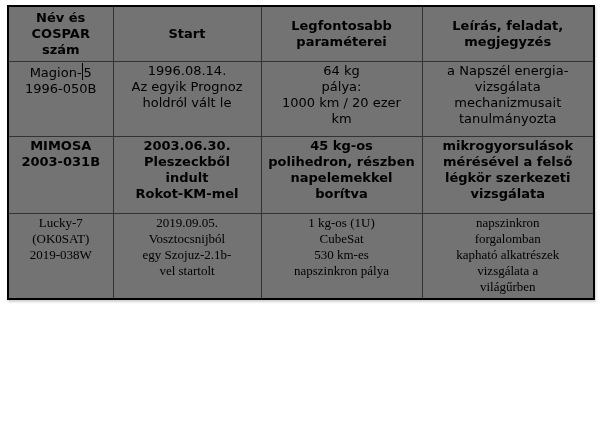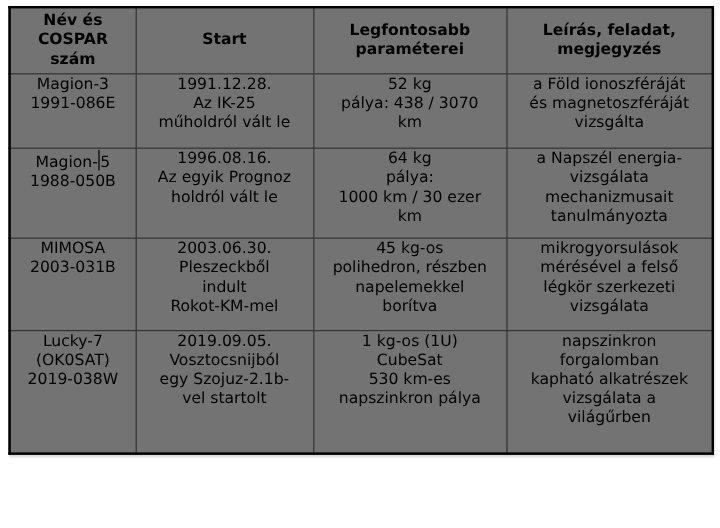--- a/index.html
+++ b/index.html
@@ -53,22 +53,22 @@
     width: 1px;
     height: 17px;
     background: #000000;
     vertical-align: -3px;
     margin: 0 0.5px;
   }
   tr.hdr   { height: 55px; }
   tr.r1    { height: 62px; }
   tr.r2    { height: 62px; }
   tr.r3    { height: 75px; }
-  tr.r4    { height: 77px; }
-  tr.r5    { height: 103px; }
+  tr.r4    { height: 77px; font-weight: bold; }
+  tr.r5    { height: 86px; font-family: Liberation Serif, serif; }
 </style>
 </head>
 <body>
 
 <div class="doc-canvas">
   <table class="sat-table">
     <colgroup>
       <col style="width:105px">
       <col style="width:148px">
       <col style="width:161px">
@@ -80,44 +80,31 @@
 COSPAR
 szám</span></th>
         <th><span class="ml">Start</span></th>
         <th><span class="ml">Legfontosabb
 paraméterei</span></th>
         <th><span class="ml">Leírás, feladat,
 megjegyzés</span></th>
       </tr>
     </thead>
     <tbody>
-      <tr class="r1">
-        <td><span class="ml">Magion-3
-1991-086E</span></td>
-        <td><span class="ml">1991.12.28.
-Az IK-25
-műholdról vált le</span></td>
-        <td><span class="ml">52 kg
-pálya: 438 / 3070
-km</span></td>
-        <td><span class="ml">a Föld ionoszféráját
-és magnetoszféráját
-vizsgálta</span></td>
-      </tr>
       <tr class="r3">
         <td>
           <div><span>Magion-</span><span class="caret"></span><span>5</span></div>
-          <div>1988-050B</div>
+          <div>1996-050B</div>
         </td>
-        <td><span class="ml">1996.08.16.
+        <td><span class="ml">1996.08.14.
 Az egyik Prognoz
 holdról vált le</span></td>
         <td><span class="ml">64 kg
 pálya:
-1000 km / 30 ezer
+1000 km / 20 ezer
 km</span></td>
         <td><span class="ml">a Napszél energia-
 vizsgálata
 mechanizmusait
 tanulmányozta</span></td>
       </tr>
       <tr class="r4">
         <td><span class="ml">MIMOSA
 2003-031B</span></td>
         <td><span class="ml">2003.06.30.

